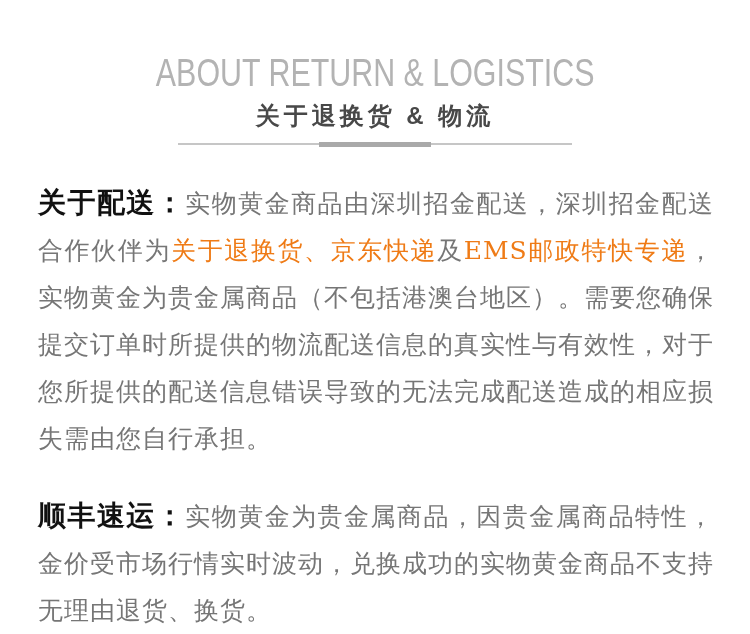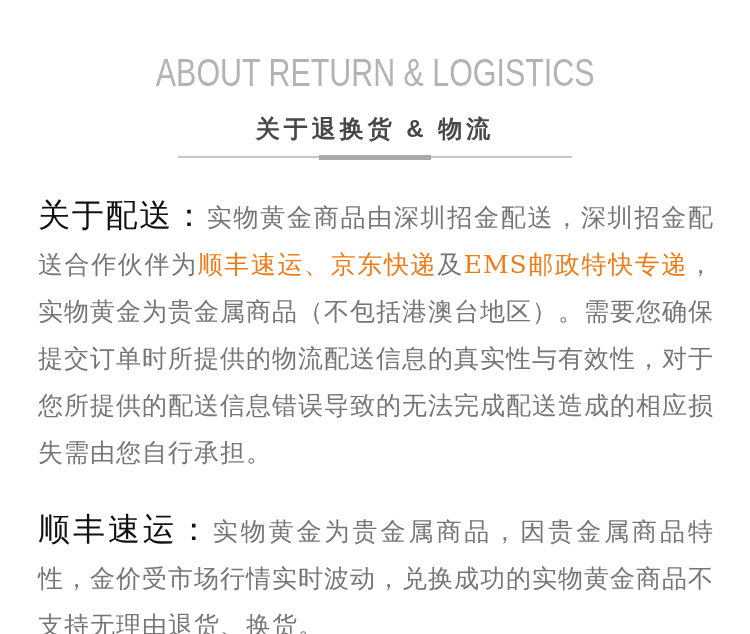--- a/index.html
+++ b/index.html
@@ -16,21 +16,21 @@
     font-size: 38px;
     line-height: 38px;
     font-weight: 400;
     color: #b3b3b3;
     transform: scaleX(0.80);
     transform-origin: center;
     white-space: nowrap;
   }
 
   .cn-title {
-    margin-top: 22px;
+    margin-top: 9px;
     font-family: "Liberation Sans", sans-serif;
     font-size: 24px;
     line-height: 30px;
     font-weight: 600;
     color: #484848;
     letter-spacing: 4px;
   }
 
   .divider {
     position: relative;
@@ -61,22 +61,22 @@
   .para {
     font-size: 25px;
     line-height: 47px;
     letter-spacing: 1px;
     color: #767676;
     text-align: justify;
   }
   .para + .para { margin-top: 30px; }
 
   .para-head {
-    font-size: 32px;
-    font-weight: normal;
+    font-size: 28px;
+    font-weight: bold;
     color: #111111;
   }
 
   .hl { color: #ef7b16; }
 </style>
 </head>
 <body>
 
 <div class="page">
 
@@ -85,21 +85,21 @@
     <div class="cn-title">关于退换货 &amp; 物流</div>
     <div class="divider">
       <span class="divider-thin"></span>
       <span class="divider-thick"></span>
     </div>
   </div>
 
   <div class="content">
 
     <p class="para">
-      <span class="para-head">关于配送：</span><span>实物黄金商品由深圳招金配送，深圳招金配送合作伙伴为</span><span class="hl">顺丰速运、京东快递</span><span>及</span><span class="hl">EMS邮政特快专递</span><span>，实物黄金为贵金属商品（不包括港澳台地区）。需要您确保提交订单时所提供的物流配送信息的真实性与有效性，对于您所提供的配送信息错误导致的无法完成配送造成的相应损失需由您自行承担。</span>
+      <span class="para-head">关于配送：</span><span>实物黄金商品由深圳招金配送，深圳招金配送合作伙伴为</span><span class="hl">关于退换货、京东快递</span><span>及</span><span class="hl">EMS邮政特快专递</span><span>，实物黄金为贵金属商品（不包括港澳台地区）。需要您确保提交订单时所提供的物流配送信息的真实性与有效性，对于您所提供的配送信息错误导致的无法完成配送造成的相应损失需由您自行承担。</span>
     </p>
 
     <p class="para">
       <span class="para-head">顺丰速运：</span><span>实物黄金为贵金属商品，因贵金属商品特性，金价受市场行情实时波动，兑换成功的实物黄金商品不支持无理由退货、换货。</span>
     </p>
 
   </div>
 
 </div>
 

